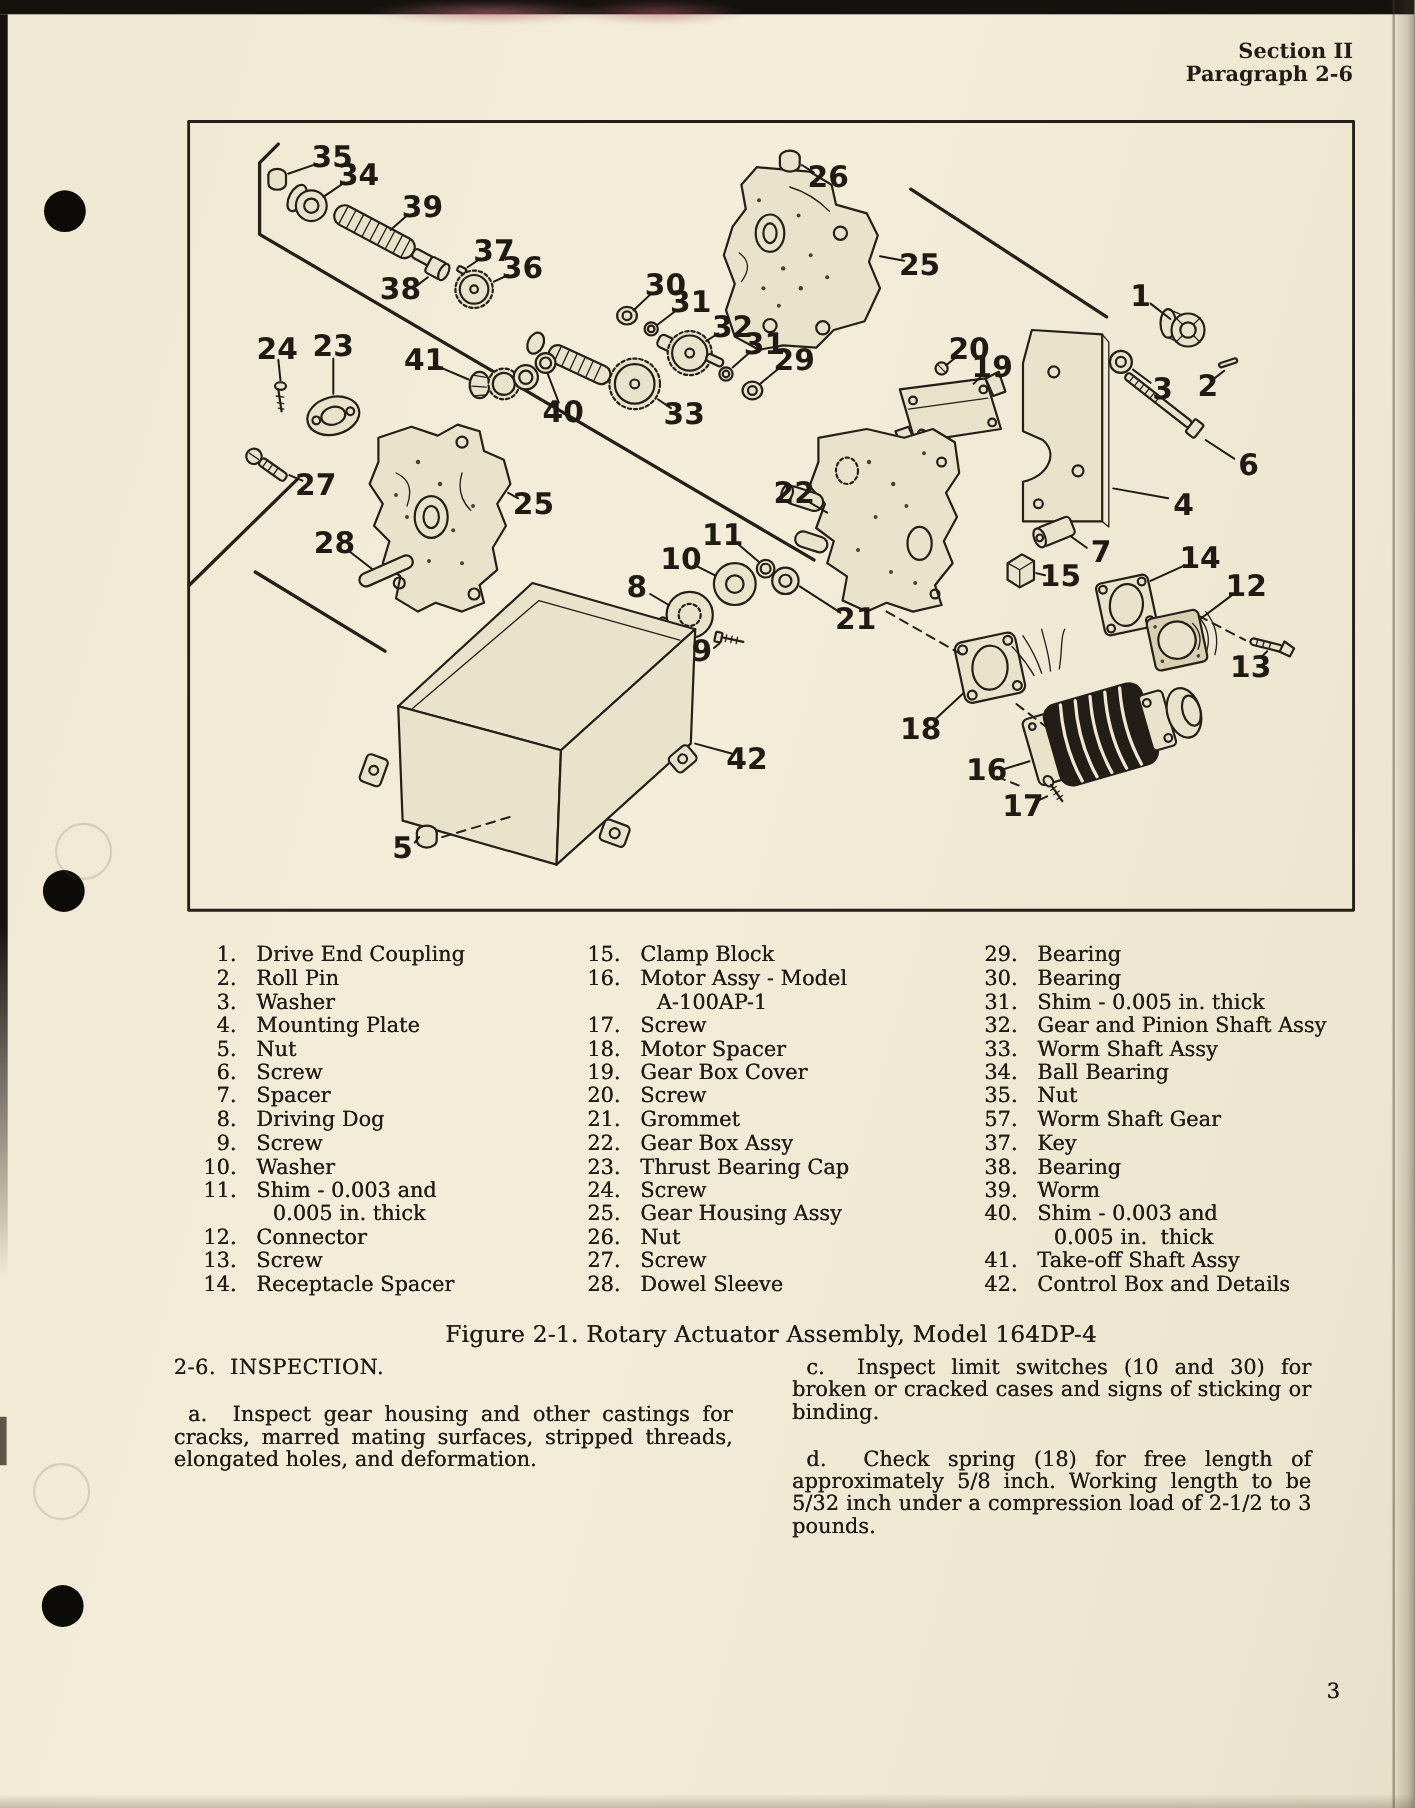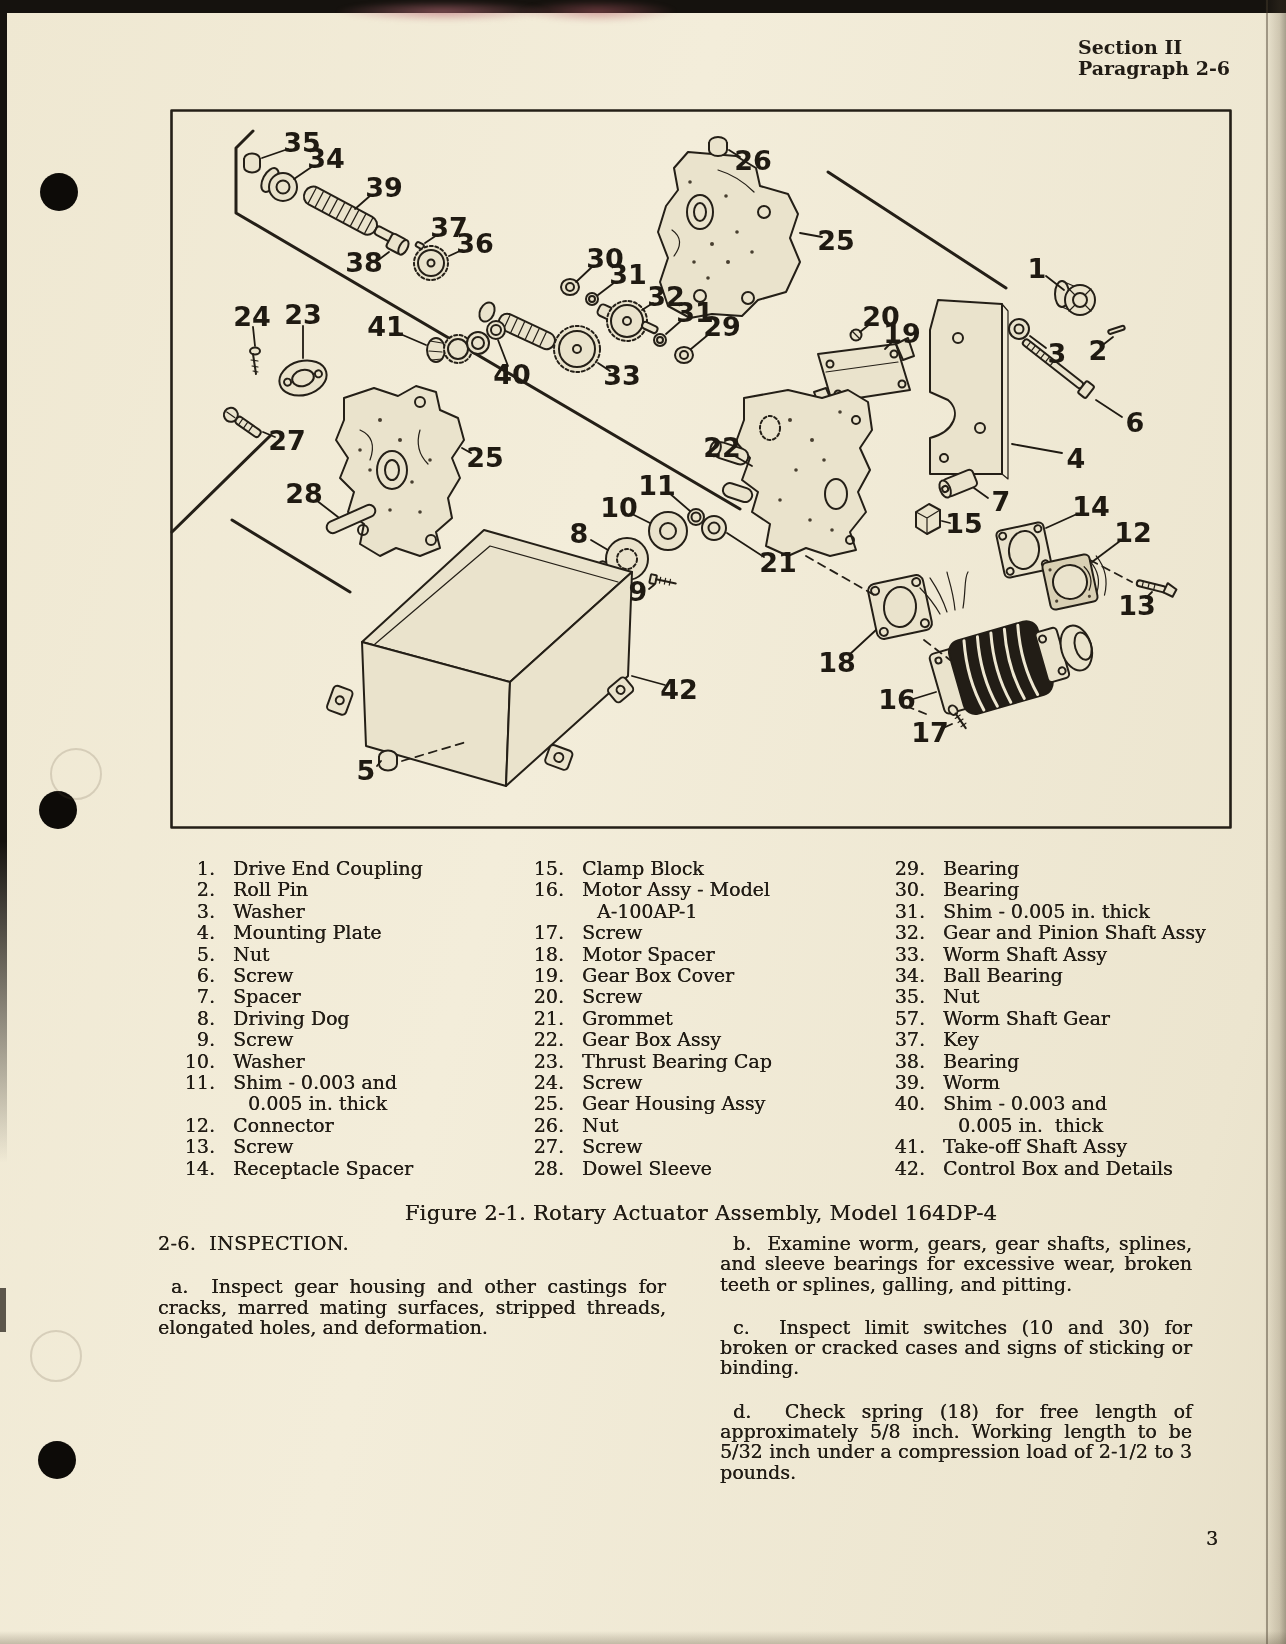--- a/index.html
+++ b/index.html
@@ -21,21 +21,21 @@
   .r2{left:30px;top:1330px;width:48px;height:48px;}
   .nick{position:absolute;left:0;top:1288px;width:6px;height:44px;background:#2a241c;opacity:.75;}
   .right-shade{position:absolute;right:0;top:0;width:22px;height:100%;
         background:linear-gradient(90deg,rgba(0,0,0,0),rgba(95,82,60,.22) 70%,rgba(58,48,34,.4));}
   .right-line{position:absolute;left:1266px;top:0;width:2px;height:100%;background:rgba(72,60,44,.45);}
   .bottom-shade{position:absolute;left:0;bottom:0;width:100%;height:13px;
         background:linear-gradient(rgba(0,0,0,0),rgba(88,76,56,.3));}
   
   .hdr-center{position:absolute;left:170px;top:40px;width:1062px;text-align:center;
         font-size:20px;font-weight:bold;letter-spacing:.4px;}
-  .hdr-right{position:absolute;right:56px;top:37px;text-align:left;font-size:19px;
+  .hdr-right{position:absolute;right:56px;top:37px;text-align:right;font-size:19px;
         font-weight:bold;line-height:21px;}
   
   #fig-svg{position:absolute;left:170px;top:109px;}
   #fig-svg path,#fig-svg circle,#fig-svg ellipse,#fig-svg rect,#fig-svg line,#fig-svg polyline{
         stroke:#241f17;stroke-width:2;fill:none;stroke-linejoin:round;stroke-linecap:round;}
   #fig-svg .f{fill:#eae3cc;} #fig-svg .fd{fill:#d9d0b4;}
   #fig-svg .ink{fill:#221d16;stroke:#221d16;}
   #fig-svg .dot{fill:#483f30;stroke:none;}
   #fig-svg .teeth{stroke-dasharray:3 2.6;}
   #fig-svg .thin{stroke-width:1.2;}
@@ -680,21 +680,20 @@
       </div>
     </div>
 
   <div class="caption">Figure 2-1.  Rotary Actuator Assembly, Model 164DP-4</div>
 
   <div class="bcol" id="bcol-left">
       <div class="bhead">2-6.  INSPECTION.</div>
       <div class="bpara">a.  Inspect gear housing and other castings for cracks, marred mating surfaces, stripped threads, elongated holes, and deformation.</div>
     </div>
   <div class="bcol" id="bcol-right">
-      <div class="bpara">b.  Examine worm, gears, gear shafts, splines, and sleeve bearings for excessive wear, broken teeth or splines, galling, and pitting.</div>
       <div class="bpara">c.  Inspect limit switches (10 and 30) for broken or cracked cases and signs of sticking or binding.</div>
       <div class="bpara">d.  Check spring (18) for free length of approximately 5/8 inch. Working length to be 5/32 inch under a compression load of 2-1/2 to 3 pounds.</div>
     </div>
 
   <div class="pageno">3</div>
 
   <div class="right-shade"></div>
   <div class="right-line"></div>
   <div class="bottom-shade"></div>
 </div>

